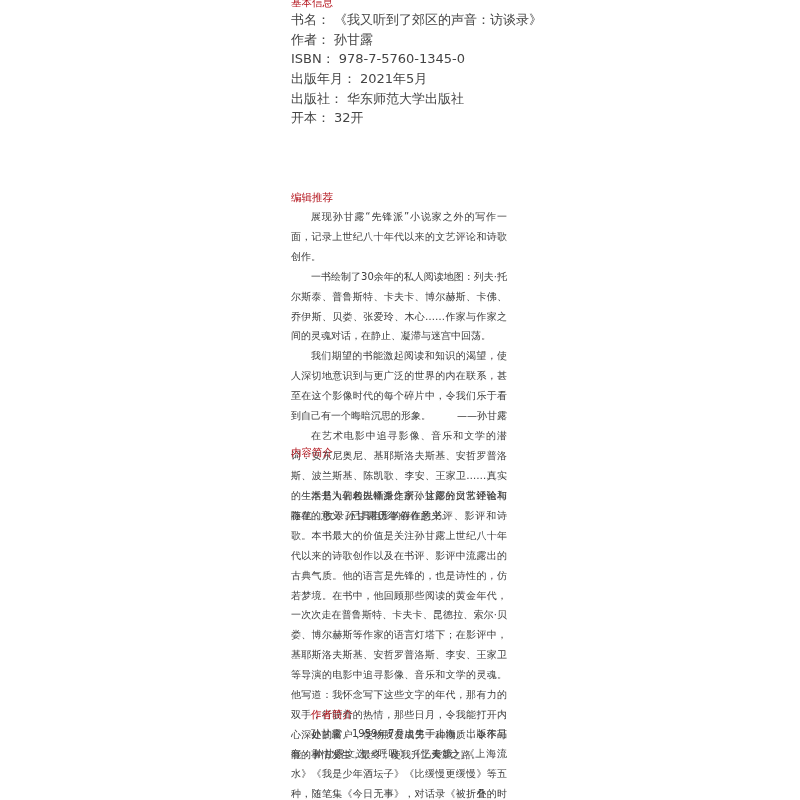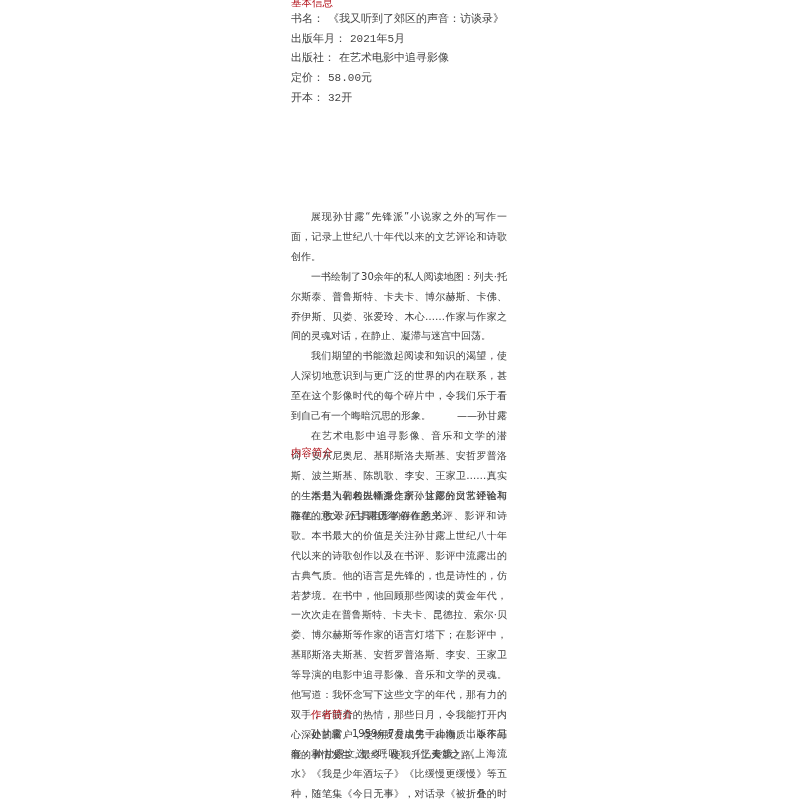--- a/index.html
+++ b/index.html
@@ -10,21 +10,21 @@
     color: #333333;
   }
   .col { position: absolute; left: 291px; width: 216px; }
   .sec-title {
     position: absolute; left: 0; width: 216px;
     height: 20px; line-height: 20px;
     font-size: 10.5px; color: #b3121b; font-weight: 500;
     white-space: nowrap;
   }
   .info-list { position: absolute; left: 0; width: 216px; top: 10px; }
-  .info-row { height: 19.7px; line-height: 19.7px; font-size: 11px; white-space: nowrap; font-family: Liberation Mono, monospace; }
+  .info-row { height: 19.7px; line-height: 19.7px; font-size: 13px; white-space: nowrap; }
   .info-row .lbl { color: #444; }
   .info-row .val { color: #444; margin-left: 4px; }
   .para-block { position: absolute; left: 0; width: 216px; }
   .para {
     margin: 0; font-size: 10px; line-height: 19.9px;
     text-indent: 2em; text-align: justify; color: #3a3a3a;
     word-break: break-all;
   }
   .sig { float: right; text-indent: 0; }
 </style>
@@ -32,33 +32,37 @@
 <body>
 
 <div class="col" style="top:0;height:687px;">
 
   <div class="sec-title" style="top:-8px;">基本信息</div>
   <div class="info-list">
     <div class="info-row">
       <span class="lbl">书名：</span><span class="val">《我又听到了郊区的声音：访谈录》</span>
     </div>
     <div class="info-row">
+      <span class="lbl">作者：</span><span class="val">孙甘露</span>
+    </div>
+    <div class="info-row">
+      <span class="lbl">ISBN：</span><span class="val">978-7-5760-1345-0</span>
+    </div>
+    <div class="info-row">
       <span class="lbl">出版年月：</span><span class="val">2021年5月</span>
     </div>
     <div class="info-row">
-      <span class="lbl">出版社：</span><span class="val">在艺术电影中追寻影像</span>
-    </div>
-    <div class="info-row">
-      <span class="lbl">定价：</span><span class="val">58.00元</span>
+      <span class="lbl">出版社：</span><span class="val">华东师范大学出版社</span>
     </div>
     <div class="info-row">
       <span class="lbl">开本：</span><span class="val">32开</span>
     </div>
   </div>
 
+  <div class="sec-title" style="top:187px;">编辑推荐</div>
   <div class="para-block" style="top:207px;">
     <p class="para">展现孙甘露“先锋派”小说家之外的写作一面，记录上世纪八十年代以来的文艺评论和诗歌创作。</p>
     <p class="para">一书绘制了30余年的私人阅读地图：列夫·托尔斯泰、普鲁斯特、卡夫卡、博尔赫斯、卡佛、乔伊斯、贝娄、张爱玲、木心……作家与作家之间的灵魂对话，在静止、凝滞与迷宫中回荡。</p>
     <p class="para"><span>我们期望的书能激起阅读和知识的渴望，使人深切地意识到与更广泛的世界的内在联系，甚至在这个影像时代的每个碎片中，令我们乐于看到自己有一个晦暗沉思的形象。</span><span class="sig">——孙甘露</span></p>
     <p class="para">在艺术电影中追寻影像、音乐和文学的潜词：安东尼奥尼、基耶斯洛夫斯基、安哲罗普洛斯、波兰斯基、陈凯歌、李安、王家卫……真实的生活是人们赖以栖身之所，这部分日常经验与存在的意义，已具电影的存在意义。</p>
   </div>
 
   <div class="sec-title" style="top:442px;">内容简介</div>
   <div class="para-block" style="top:486px;">
     <p class="para">本书为著名先锋派作家孙甘露的文艺评论和随笔，收录孙甘露历年创作的书评、影评和诗歌。本书最大的价值是关注孙甘露上世纪八十年代以来的诗歌创作以及在书评、影评中流露出的古典气质。他的语言是先锋的，也是诗性的，仿若梦境。在书中，他回顾那些阅读的黄金年代，一次次走在普鲁斯特、卡夫卡、昆德拉、索尔·贝娄、博尔赫斯等作家的语言灯塔下；在影评中，基耶斯洛夫斯基、安哲罗普洛斯、李安、王家卫等导演的电影中追寻影像、音乐和文学的灵魂。他写道：我怀念写下这些文字的年代，那有力的双手，行驶着的热情，那些日月，令我能打开内心深处的窗户，使物质变成另一种物质，令不可能的事情发生，最终，使我升上天堂之路。</p>

